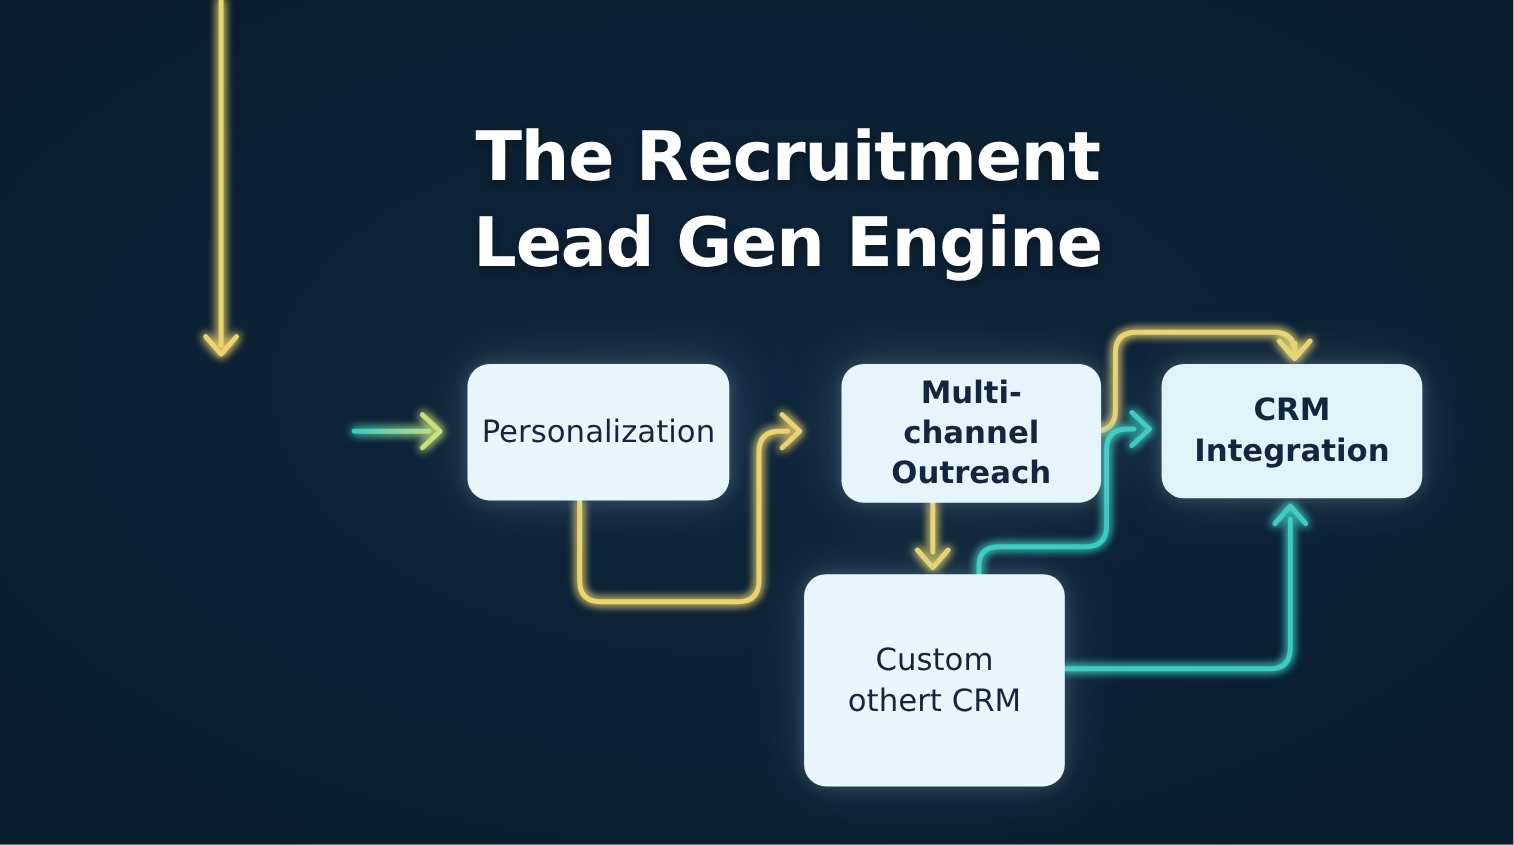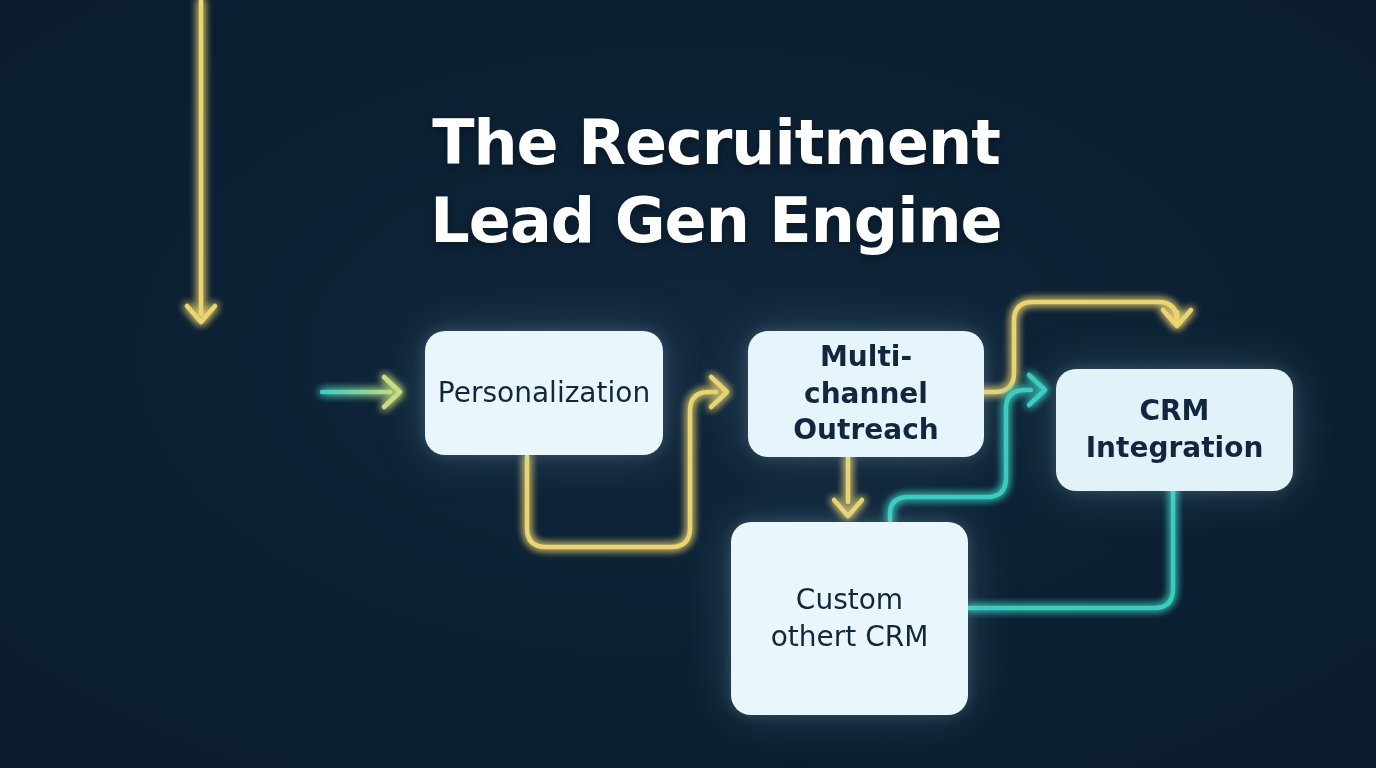--- a/index.html
+++ b/index.html
@@ -50,22 +50,22 @@
     font-weight: 600;
     color: #13263f;
     line-height: 1.32;
     padding: 10px 22px;
     box-sizing: border-box;
     background: #e6f5fb;
     box-shadow: 0 0 50px 4px rgba(165,218,245,0.16), 0 0 14px rgba(195,232,250,0.18);
   }
   #node-sourcing       { left: 86px;  top: 332px; width: 235px; height: 121px; background: #fefeff; }
   #node-personalization{ left: 407px; top: 331px; width: 238px; height: 124px; background: #e9f7fc; font-weight: 500; margin-left: 18px; }
-  #node-multichannel   { left: 748px; top: 331px; width: 236px; height: 126px; }
-  #node-crm            { left: 1056px;top: 331px; width: 237px; height: 122px; background: #e2f2f9; margin-top: 38px; }
+  #node-multichannel   { left: 765px; top: 331px; width: 236px; height: 126px; }
+  #node-crm            { left: 1056px;top: 331px; width: 237px; height: 122px; background: #e2f2f9; }
   #node-customcrm      { left: 731px; top: 522px; width: 237px; height: 193px; background: #e9f7fc; font-weight: 500; }
 </style>
 </head>
 <body>
 
 <div class="canvas">
 
   <svg class="edges" viewBox="0 0 1376 768">
     <defs>
       <filter id="glow" x="-60%" y="-60%" width="220%" height="220%">

